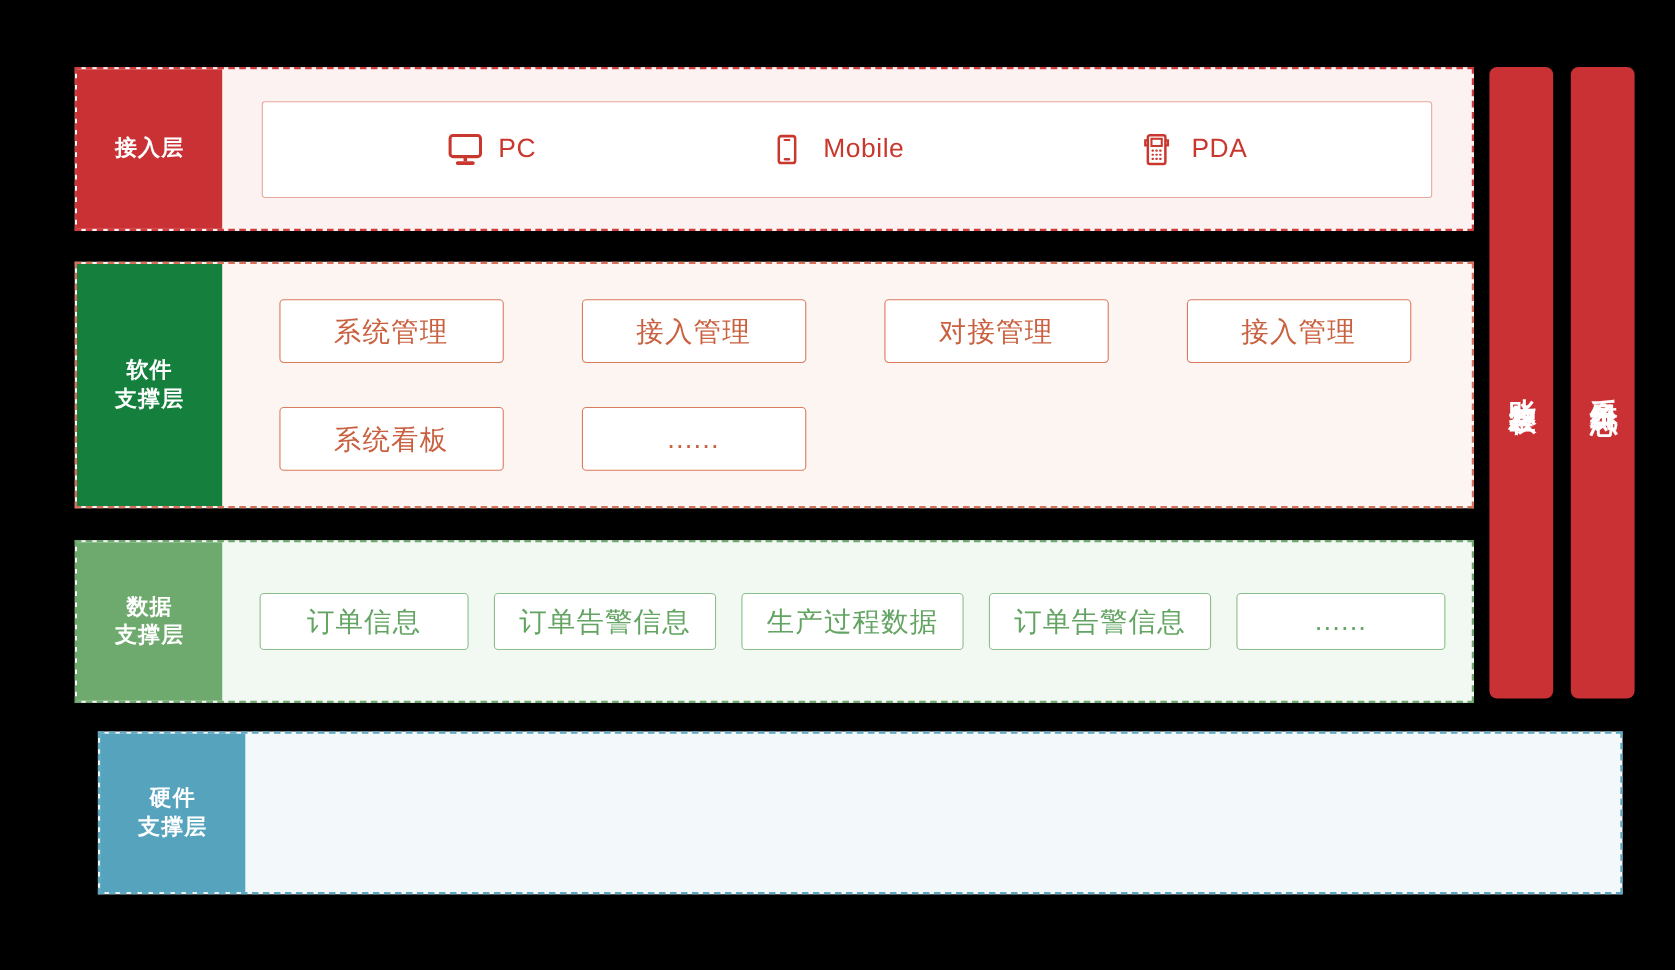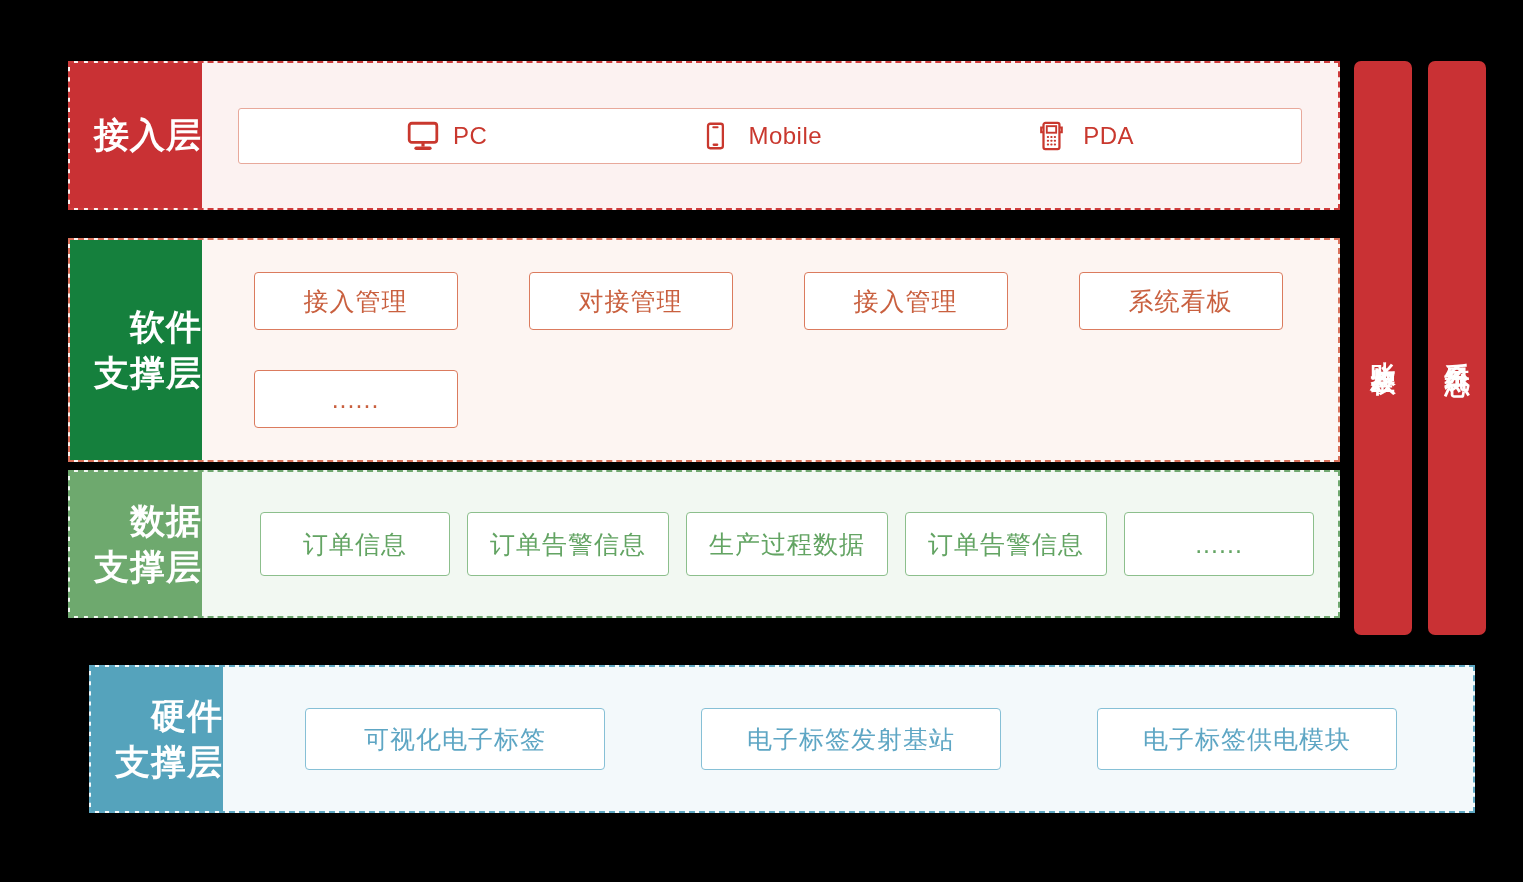--- a/index.html
+++ b/index.html
@@ -23,25 +23,25 @@
     display: flex;
     align-items: stretch;
     border-style: dashed;
     border-width: 2px;
   }
 
   .layer-label {
     flex: 0 0 132px;
     display: flex;
     flex-direction: column;
-    align-items: flex-end;
+    align-items: center;
     justify-content: center;
     color: #ffffff;
     font-weight: bold;
-    font-size: 35px;
+    font-size: 20px;
     line-height: 1.32;
     letter-spacing: 1px;
     text-align: center;
   }
 
   .layer-body {
     flex: 1 1 auto;
     position: relative;
     display: flex;
     align-items: center;
@@ -52,21 +52,21 @@
     left: 68px; top: 61px;
     width: 1272px; height: 149px;
     border-color: #CE3B3B;
     background: #FCF2F1;
   }
   #layer-access .layer-label { background: #C93134; }
 
   .device-strip {
     margin: 0 36px 0 36px;
     flex: 1 1 auto;
-    height: 56px;
+    height: 88px;
     background: #ffffff;
     border: 1px solid #E8A99B;
     border-radius: 3px;
     display: flex;
     align-items: center;
     justify-content: space-around;
     padding: 0 60px;
   }
   .device {
     display: flex;
@@ -113,38 +113,37 @@
   }
   .sw-card {
     width: 204px; height: 58px;
     border: 1px solid #DB7B5E;
     color: #C9603F;
   }
   .sw-card.empty { visibility: hidden; }
 
   
   #layer-data {
-    left: 68px; top: 470px;
+    left: 68px; top: 491px;
     width: 1272px; height: 148px;
     border-color: #6FA86F;
     background: #F2F8F2;
-    gap: 24px;
   }
   #layer-data .layer-label { background: #6EA96E; }
 
   .data-row {
     flex: 1 1 auto;
     display: flex;
     align-items: center;
     justify-content: space-between;
     padding: 0 24px 0 34px;
     height: 100%;
   }
   .data-card {
-    height: 64px;
+    height: 52px;
     padding: 0 22px;
     min-width: 190px;
     border: 1px solid #8CBF8C;
     color: #63A463;
   }
 
   
   #layer-hardware {
     left: 68px; top: 665px;
     width: 1386px; height: 148px;
@@ -256,20 +255,21 @@
     </div>
   </div>
 
   <div class="layer" id="layer-software">
     <div class="layer-label">
       <span>软件</span>
       <span>支撑层</span>
     </div>
     <div class="layer-body">
       <div class="sw-grid">
+        <div class="card sw-card">系统管理</div>
         <div class="card sw-card">接入管理</div>
         <div class="card sw-card">对接管理</div>
         <div class="card sw-card">接入管理</div>
         <div class="card sw-card">系统看板</div>
         <div class="card sw-card">......</div>
         <div class="card sw-card empty"></div>
       </div>
     </div>
   </div>
 
@@ -287,27 +287,20 @@
         <div class="card data-card">......</div>
       </div>
     </div>
   </div>
 
   <div class="layer" id="layer-hardware">
     <div class="layer-label">
       <span>硬件</span>
       <span>支撑层</span>
     </div>
-    <div class="layer-body">
-      <div class="hw-row">
-        <div class="card hw-card">可视化电子标签</div>
-        <div class="card hw-card">电子标签发射基站</div>
-        <div class="card hw-card">电子标签供电模块</div>
-      </div>
-    </div>
   </div>
 
   <div class="vbar" id="vbar-auth">
     <span class="vbar-text">账户鉴权</span>
   </div>
   <div class="vbar" id="vbar-log">
     <span class="vbar-text">系统日志</span>
   </div>
 
 </div>

